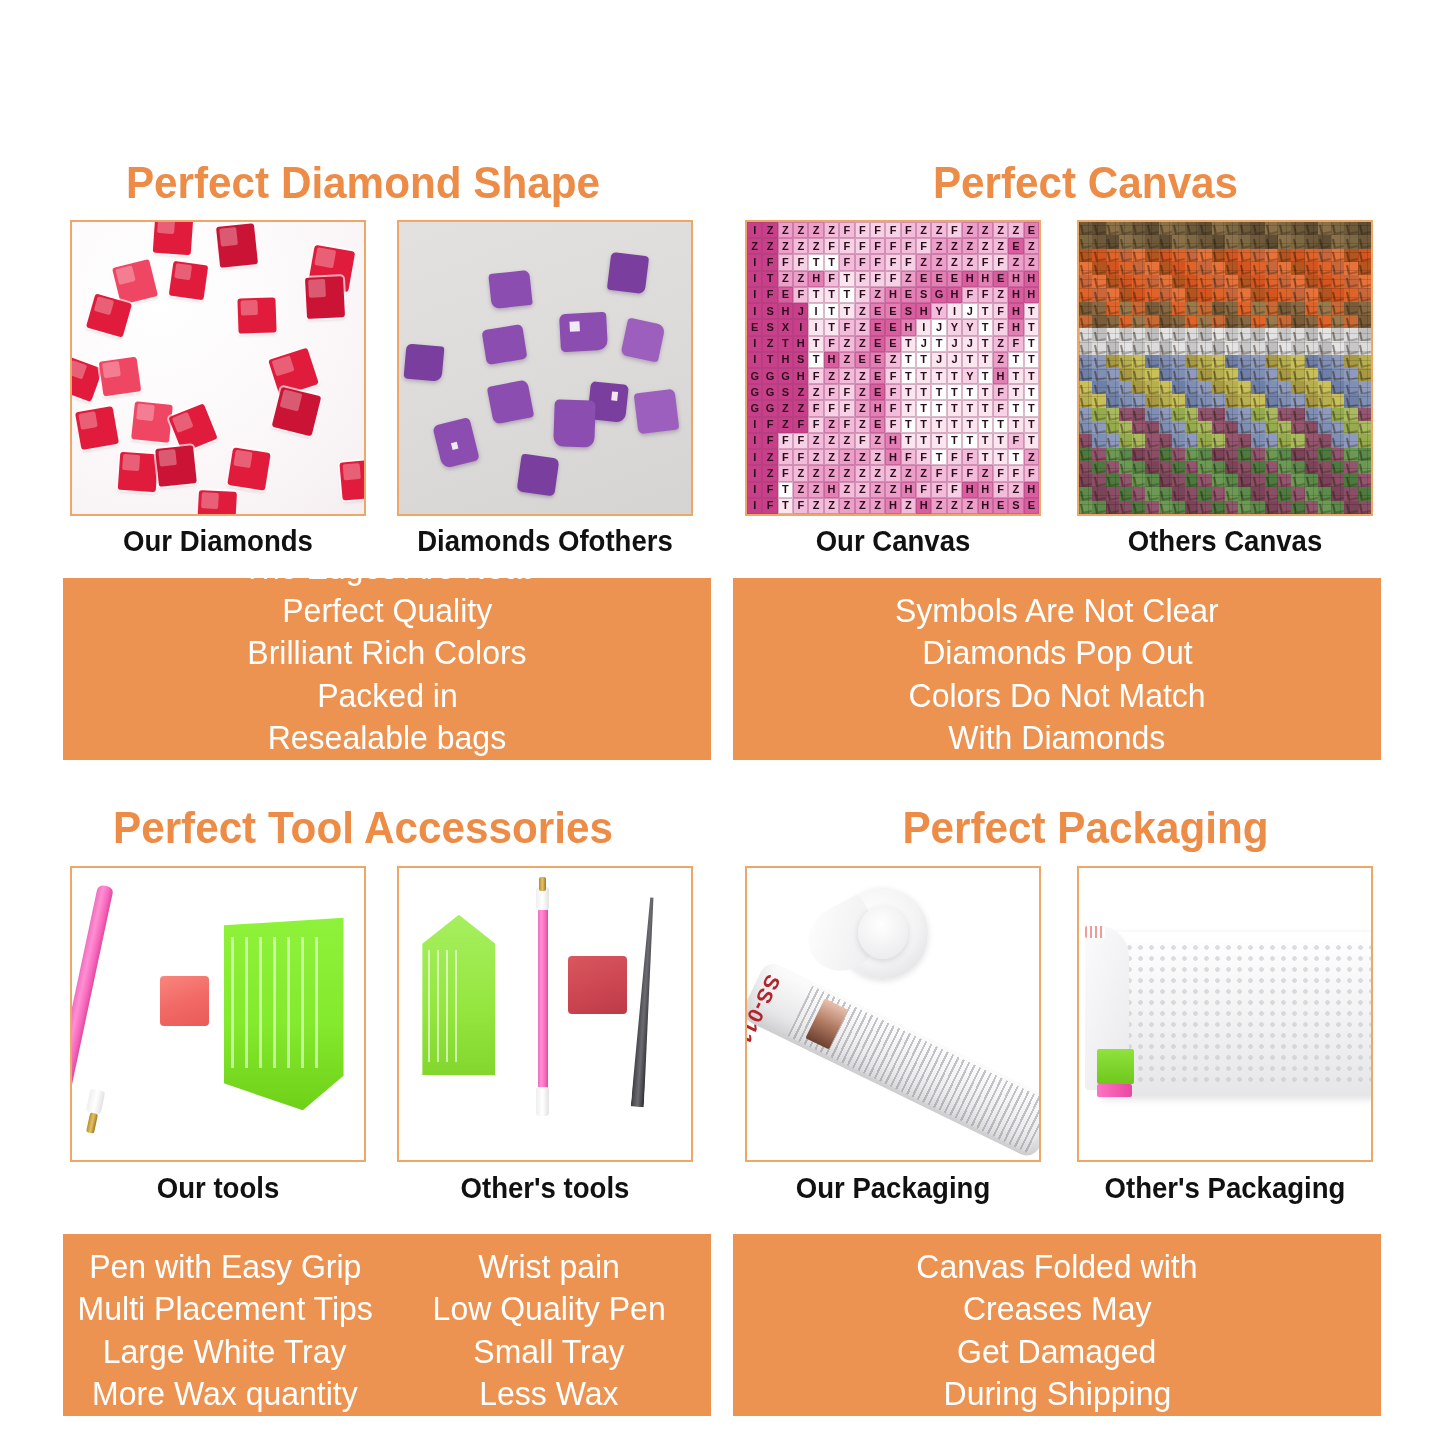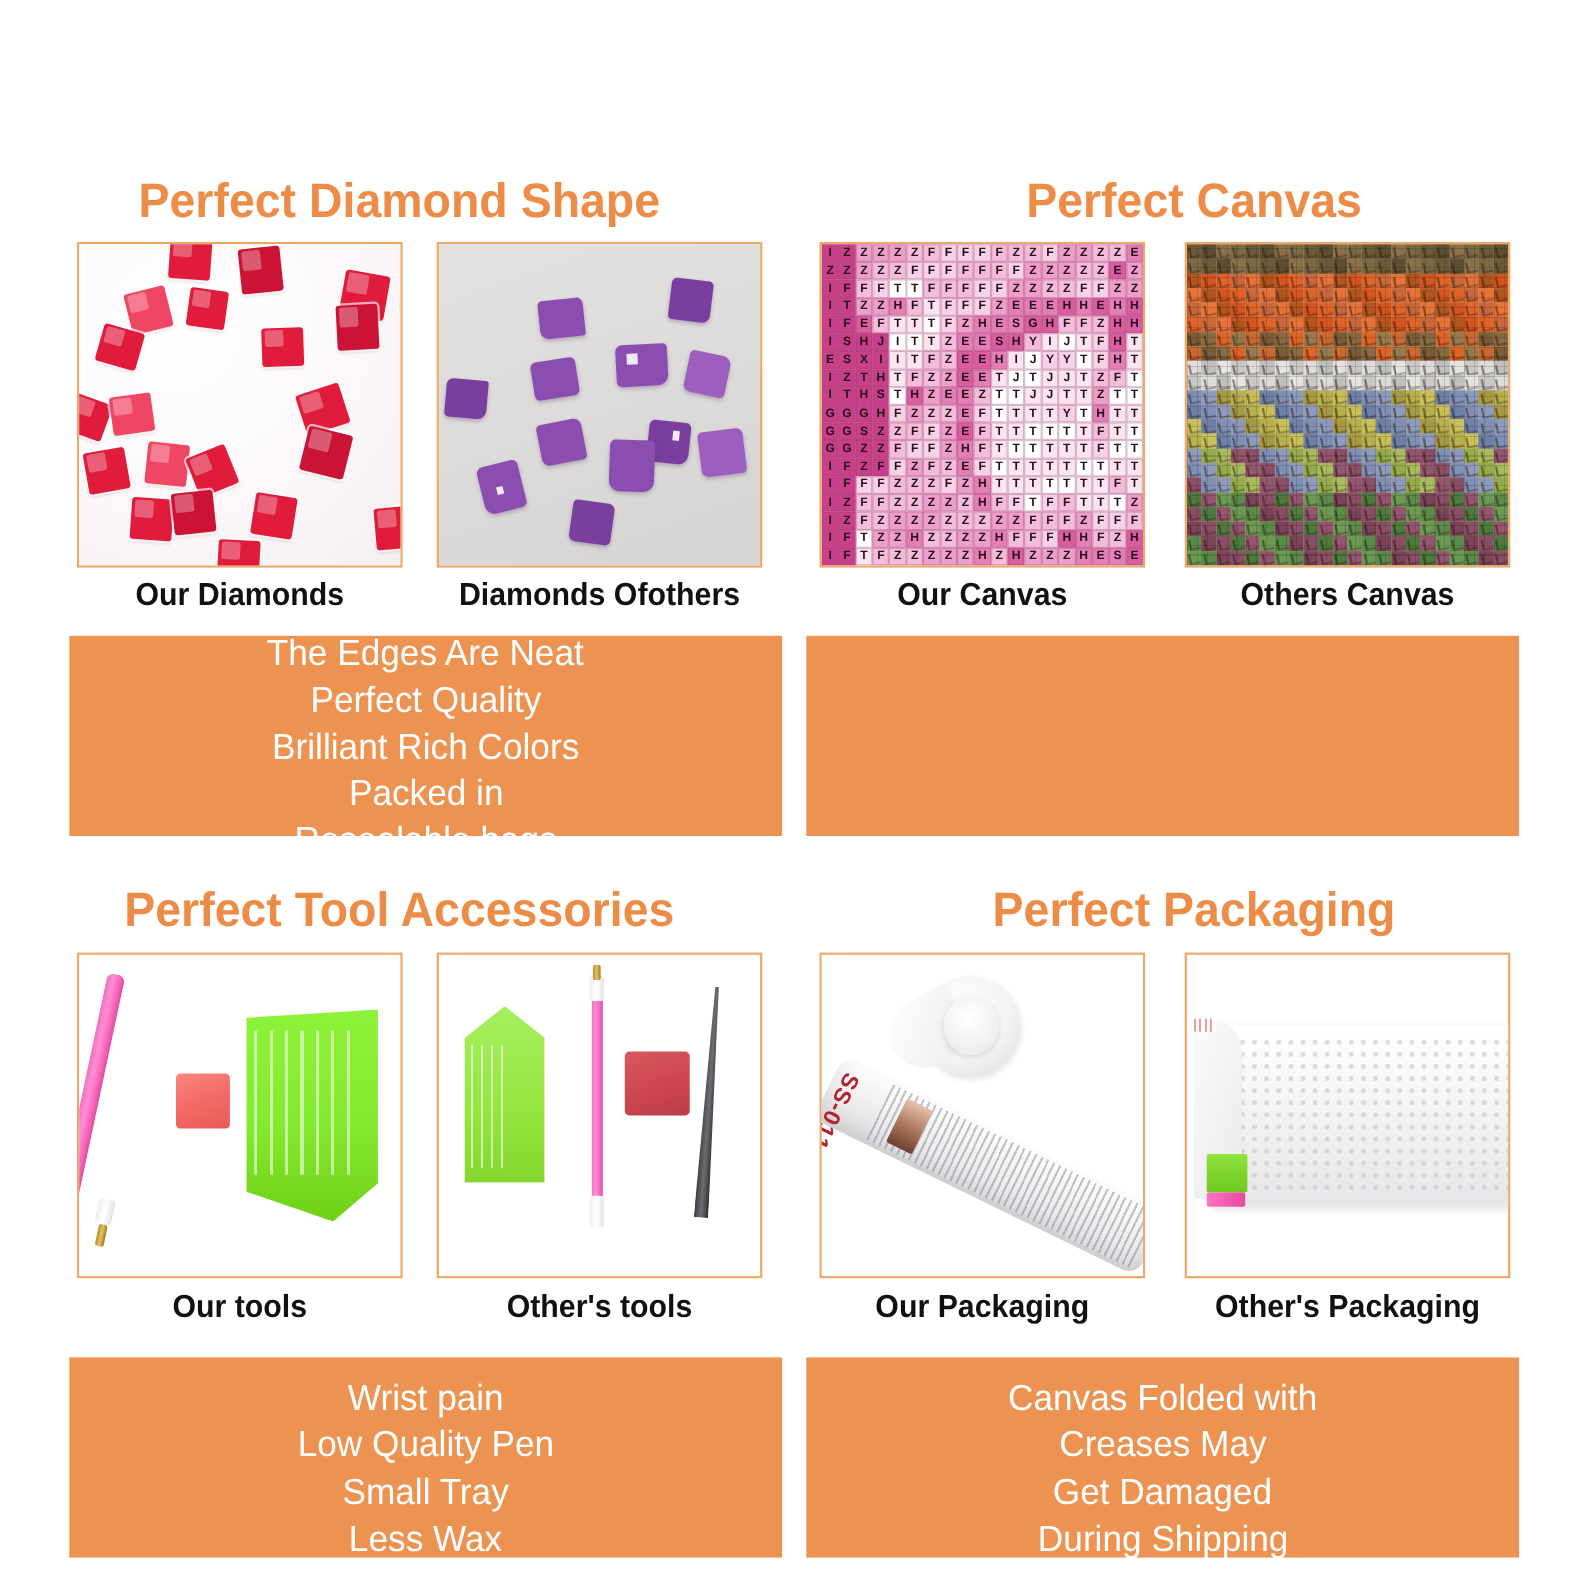--- a/index.html
+++ b/index.html
@@ -68,21 +68,21 @@
   
   .textbox {
     position: absolute;
     background: #ed9351;
     display: flex;
     flex-direction: row;
   }
   .tb-col {
     flex: 1 1 50%;
     display: flex; flex-direction: column;
-    align-items: center; justify-content: center;
+    align-items: center; justify-content: flex-end;
     padding-top: 20px;
   }
   .tb-col.center-v { justify-content: center; padding-top: 0; }
   .tb-line {
     color: #ffffff;
     font-family: "Liberation Sans Narrow", "Liberation Sans", sans-serif;
     font-size: 33px;
     line-height: 1.29;
     white-space: nowrap;
     text-align: center;
@@ -1229,20 +1229,26 @@
     <div class="tb-col" id="tb1L">
         <div class="tb-line">The Edges Are Neat</div>
         <div class="tb-line">Perfect Quality</div>
         <div class="tb-line">Brilliant Rich Colors</div>
         <div class="tb-line">Packed in</div>
         <div class="tb-line">Resealable bags</div>
       </div>
   </div>
 
   <div class="textbox" style="left:733px; top:578px; width:648px; height:182px;">
+    <div class="tb-col" id="tb2R">
+        <div class="tb-line">Symbols Are Not Clear</div>
+        <div class="tb-line">Diamonds Pop Out</div>
+        <div class="tb-line">Colors Do Not Match</div>
+        <div class="tb-line">With Diamonds</div>
+      </div>
   </div>
 
   <div class="panel" style="left:70px; top:866px; width:296px; height:296px;">
     <div class="panel-inner white-bg">
       <div class="pen-our" style="left:9%; top:6%; width:5.5%; height:74%;
            transform: rotate(12deg); transform-origin: 50% 0%;"></div>
       <div class="pen-tip-white" style="left:5.5%; top:76%; width:5%; height:8%; transform: rotate(12deg);"></div>
       <div class="pen-tip-gold" style="left:5.5%; top:84%; width:2.6%; height:7%; transform: rotate(12deg);"></div>
 
       <div class="wax" style="left:30%; top:37%; width:17%; height:17%;
@@ -1306,20 +1312,26 @@
            background: linear-gradient(180deg,#8fe33c,#6fc71d);"></div>
       <div class="peek" style="left:6%; top:74%; width:12%; height:4.5%;
            background: linear-gradient(90deg,#ff73c4,#e8489f);"></div>
       <div class="peek" style="left:2%; top:20%; width:7%; height:4%;
            background: repeating-linear-gradient(90deg,#f09a9a 0 2px, #ffffff 2px 5px);"></div>
     </div>
   </div>
   <div class="caption" style="left:1077px; top:1172px; width:296px;">Other's Packaging</div>
 
   <div class="textbox" style="left:63px; top:1234px; width:648px; height:182px;">
+    <div class="tb-col" id="tb3L">
+        <div class="tb-line">Pen with Easy Grip</div>
+        <div class="tb-line">Multi Placement Tips</div>
+        <div class="tb-line">Large White Tray</div>
+        <div class="tb-line">More Wax quantity</div>
+      </div>
     <div class="tb-col" id="tb3R">
         <div class="tb-line">Wrist pain</div>
         <div class="tb-line">Low Quality Pen</div>
         <div class="tb-line">Small Tray</div>
         <div class="tb-line">Less Wax</div>
       </div>
   </div>
 
   <div class="textbox" style="left:733px; top:1234px; width:648px; height:182px;">
     <div class="tb-col" id="tb4R">

